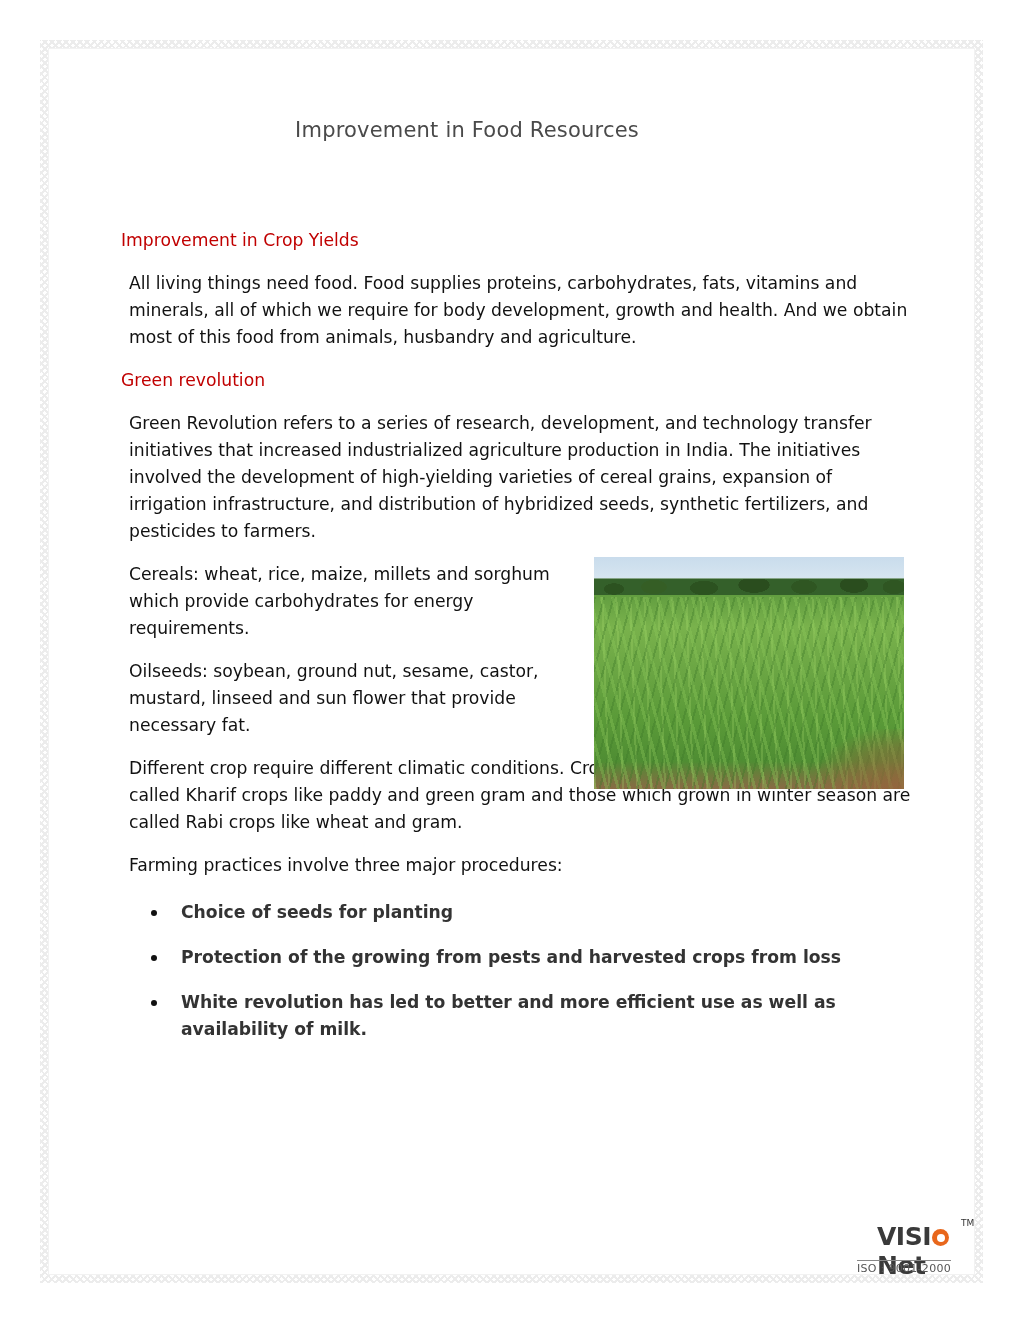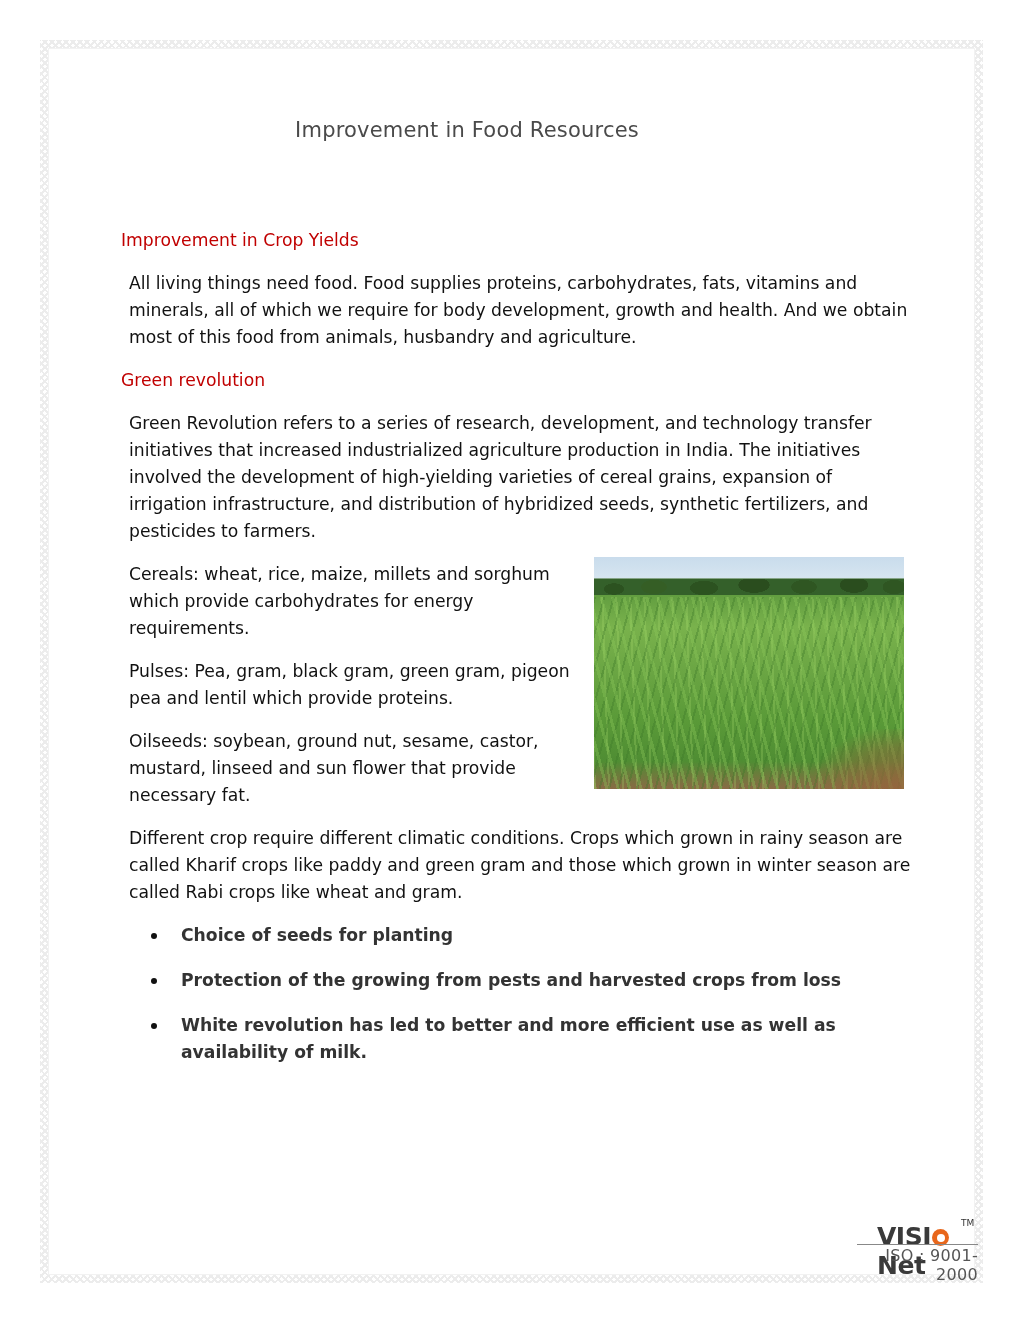--- a/index.html
+++ b/index.html
@@ -178,22 +178,22 @@
     .logo-tm {
       position: absolute;
       left: 118px;
       top: 0;
       font-size: 9px;
       color: #333;
     }
     .logo-iso {
       position: absolute;
       left: 14px;
-      top: 28px;
-      font-size: 16px;
+      top: 44px;
+      font-size: 11px;
       color: #555;
       letter-spacing: 0.3px;
       text-align: right;
     }
     .logo-iso::before {
       content: "";
       position: absolute;
       left: 0; right: 0;
       top: -2px;
       height: 1px;
@@ -217,26 +217,26 @@
   <p>Green Revolution refers to a series of research, development, and technology transfer initiatives that increased industrialized agriculture production in India. The initiatives involved the development of high-yielding varieties of cereal grains, expansion of irrigation infrastructure, and distribution of hybridized seeds, synthetic fertilizers, and pesticides to farmers.</p>
 
   <div class="float-wrap">
     <div class="photo" title="Green crop field with trees in the background">
       <div class="trees"></div>
       <div class="blades"></div>
       <div class="soil"></div>
     </div>
     <div class="side-text">
       <p>Cereals: wheat, rice, maize, millets and sorghum which provide carbohydrates for energy requirements.</p>
-      <p>Pulses: Pea, gram, black gram, green gram, pigeon pea and lentil which provide proteins.</p>
       <p>Oilseeds: soybean, ground nut, sesame, castor, mustard, linseed and sun flower that provide necessary fat.</p>
     </div>
   </div>
 
   <p>Different crop require different climatic conditions. Crops which grown in rainy season are called Kharif crops like paddy and green gram and those which grown in winter season are called Rabi crops like wheat and gram.</p>
+  <p style="margin-bottom:20px;">Farming practices involve three major procedures:</p>
 
   <ul class="procedures">
     <li>
       <span class="bullet"></span>
       <span>Choice of seeds for planting</span>
     </li>
     <li>
       <span class="bullet"></span>
       <span>Protection of the growing from pests and harvested crops from loss</span>
     </li>

